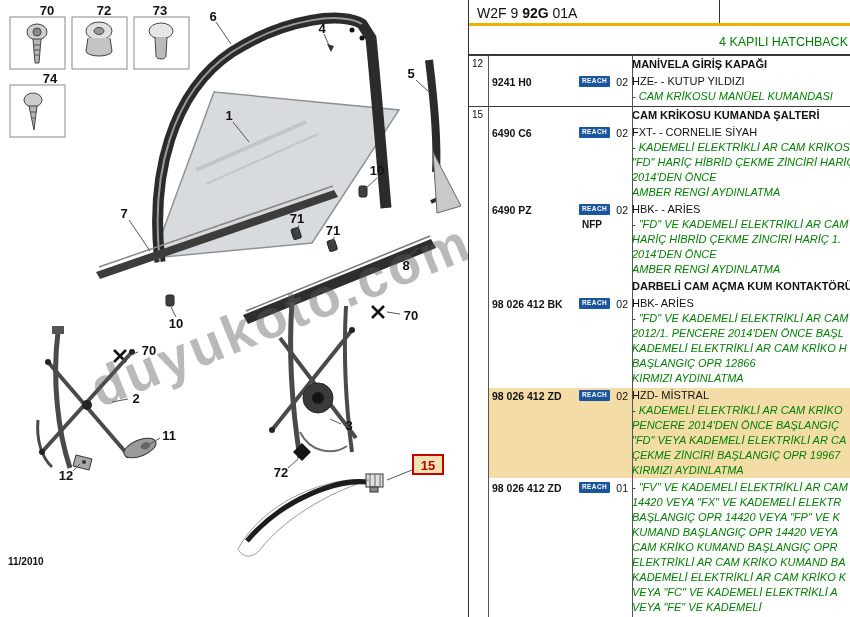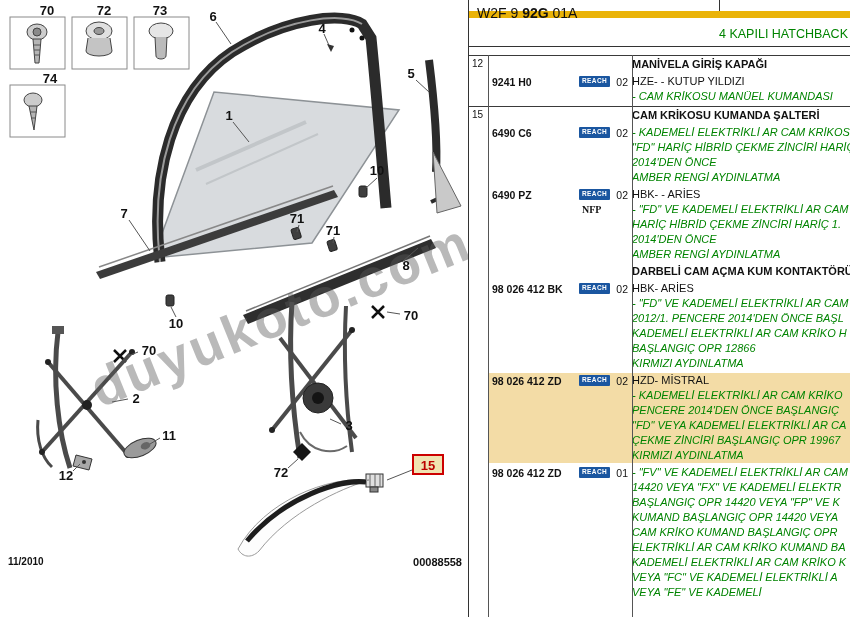--- a/index.html
+++ b/index.html
@@ -9,42 +9,42 @@
   }
   
   #diagram{position:absolute;left:0;top:0;width:468px;height:617px;}
   #diag-date{position:absolute;left:8px;top:556px;font-size:10px;font-weight:bold;}
   #diag-code{position:absolute;left:0;top:556px;width:462px;text-align:right;font-size:11px;font-weight:bold;}
   .callout{font-family:"Liberation Sans",sans-serif;font-size:13px;font-weight:bold;fill:#111;}
   .callout.boxed{fill:#bb0000;}
   
   #right{position:absolute;left:468px;top:0;width:382px;height:617px;
          border-left:1px solid #333;box-sizing:border-box;background:#fff;}
-  #hdr-strip{height:18px;border-bottom:7px solid #eab308;box-sizing:border-box;}
+  #hdr-strip{height:26px;border-bottom:3px solid #eab308;box-sizing:border-box;}
   #hdr-box{width:251px;height:100%;border-right:1px solid #333;box-sizing:border-box;
            font-size:14px;padding:5px 0 0 8px;}
   #hdr-box .b{font-weight:bold;}
   #variant-strip{height:29px;border-bottom:1px solid #333;box-sizing:border-box;
                  color:var(--green,#008400);font-size:12.5px;text-align:right;
                  padding:9px 2px 0 0;white-space:nowrap;overflow:hidden;}
   #tbl{position:absolute;top:55px;left:0;right:0;bottom:0;overflow:hidden;}
   .vline{position:absolute;top:0;bottom:0;width:1px;background:#555;z-index:5;pointer-events:none;}
   .vline.v1{left:19px;}
   .vline.v2{left:163px;}
   .trow{display:flex;margin-bottom:2px;position:relative;z-index:1;}
   .trow.sep{border-top:1px solid #3a3a3a;padding-top:1px;}
   .c-idx{flex:0 0 19px;font-size:10px;padding:1px 0 0 3px;box-sizing:border-box;}
   .c-part{flex:0 0 144px;box-sizing:border-box;padding-left:4px;}
   .c-desc{flex:1;min-width:0;box-sizing:border-box;}
   .pline{display:flex;align-items:center;height:15px;gap:3px;}
   .pnum{flex:0 0 84px;font-weight:bold;font-size:10.5px;white-space:nowrap;overflow:hidden;}
   .reach{background:var(--reach,#1a56a0);color:#fff;font-size:6.5px;font-weight:bold;
          letter-spacing:.4px;padding:2px 3px;border-radius:1px;line-height:1;}
   .qty{margin-left:auto;font-size:10.5px;padding-right:4px;}
-  .nfp{font-size:10px;font-weight:bold;margin-left:90px;height:15px;line-height:15px;font-family:Liberation Serif, serif;}
+  .nfp{font-size:10px;font-weight:bold;margin-left:90px;height:15px;line-height:15px;}
   .dline{font-size:11px;line-height:15px;white-space:nowrap;overflow:hidden;}
   .dline.green{color:var(--green,#008400);font-style:italic;}
   .c-desc.title{font-weight:bold;font-size:11px;line-height:15px;white-space:nowrap;overflow:hidden;}
 </style>
 </head>
 <body>
 
 <div id="diagram">
   <svg width="468" height="617" viewBox="0 0 468 617">
 
@@ -202,21 +202,20 @@
         <text x="136" y="402.5" text-anchor="middle" class="callout">2</text>
         <text x="349" y="429.5" text-anchor="middle" class="callout">3</text>
         <text x="169" y="439.5" text-anchor="middle" class="callout">11</text>
         <text x="66" y="479.5" text-anchor="middle" class="callout">12</text>
         <text x="281" y="476.5" text-anchor="middle" class="callout">72</text>
         <rect x="413" y="455" width="30" height="19" fill="#f0e3b2" stroke="#cc0000" stroke-width="2"></rect>
         <text x="428" y="469.5" text-anchor="middle" class="callout boxed">15</text>
       </g>
   </svg>
   <div id="diag-date">11/2010</div>
-  <div id="diag-code">00088558</div>
 </div>
 
 <div id="right">
   <div id="hdr-strip">
     <div id="hdr-box">
       <span>W2F 9 </span><span class="b">92G</span><span> 01A</span>
     </div>
   </div>
   <div id="variant-strip">4 KAPILI HATCHBACK</div>
   <div id="tbl">
@@ -248,20 +247,21 @@
         <div class="trow">
           <div class="c-idx"></div>
           <div class="c-part">
             <div class="pline">
               <span class="pnum">6490 C6</span>
               <span class="reach">REACH</span>
               <span class="qty">02</span>
             </div>
           </div>
           <div class="c-desc">
+            <div class="dline">FXT- - CORNELIE SİYAH</div>
             <div class="dline green">- KADEMELİ ELEKTRİKLİ AR CAM KRİKOSU</div>
             <div class="dline green">"FD" HARİÇ HİBRİD ÇEKME ZİNCİRİ HARİÇ</div>
             <div class="dline green">2014'DEN ÖNCE</div>
             <div class="dline green">AMBER RENGİ AYDINLATMA</div>
           </div>
         </div>
         <div class="trow">
           <div class="c-idx"></div>
           <div class="c-part">
             <div class="pline">

